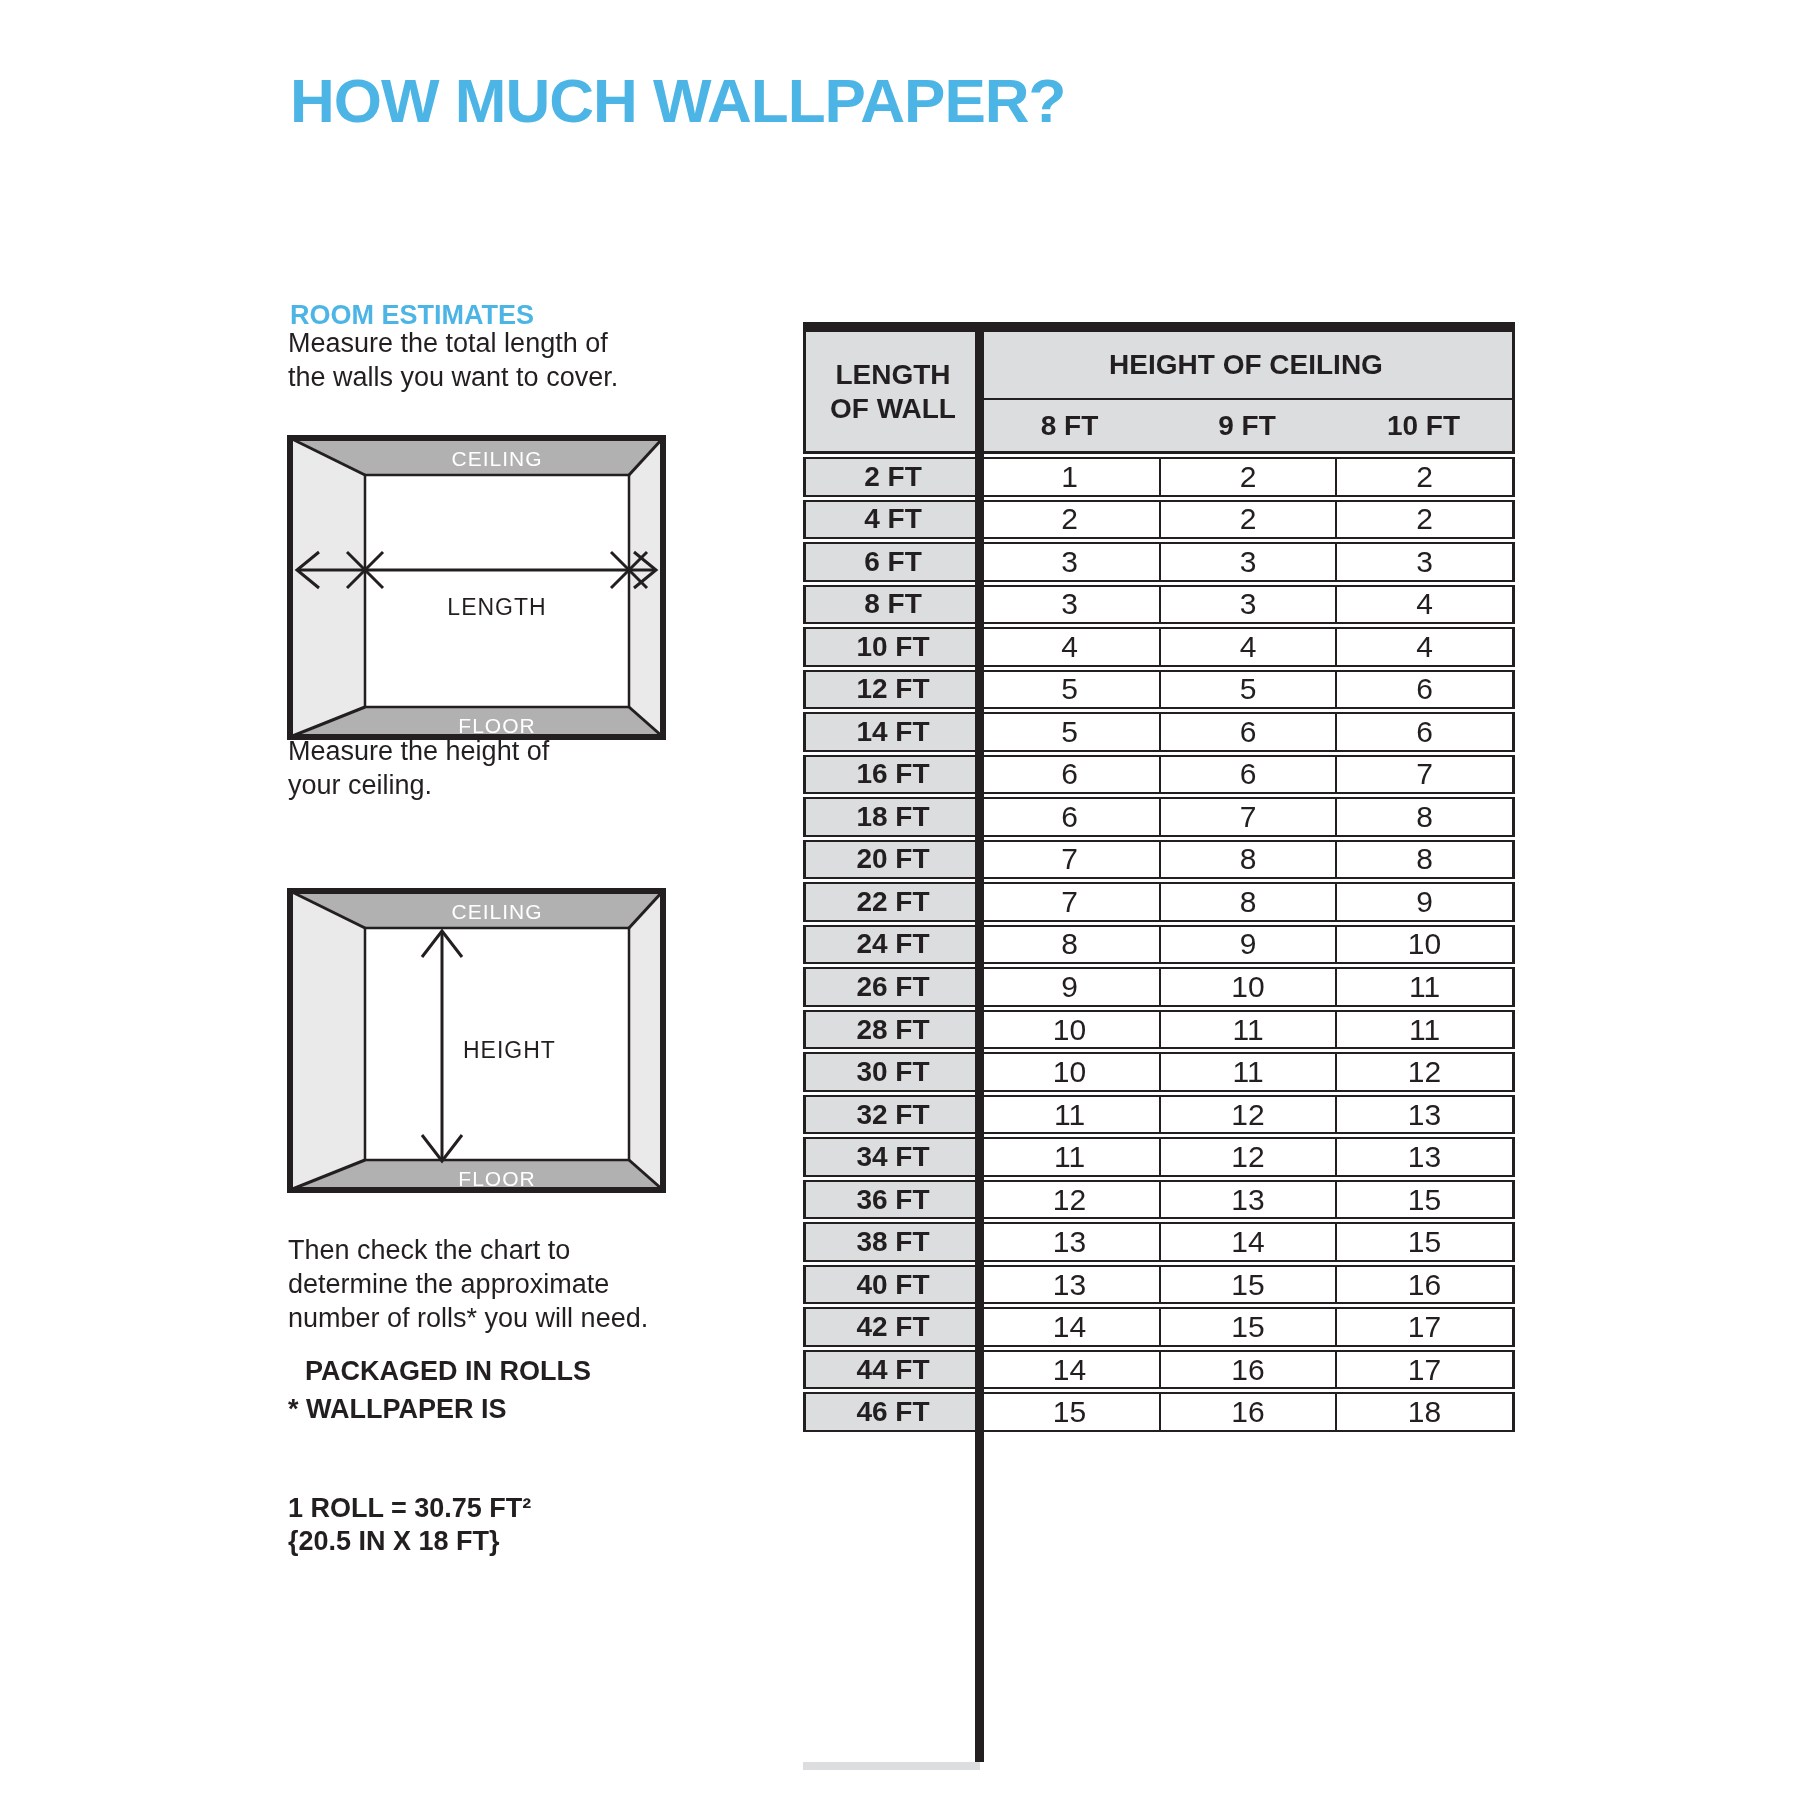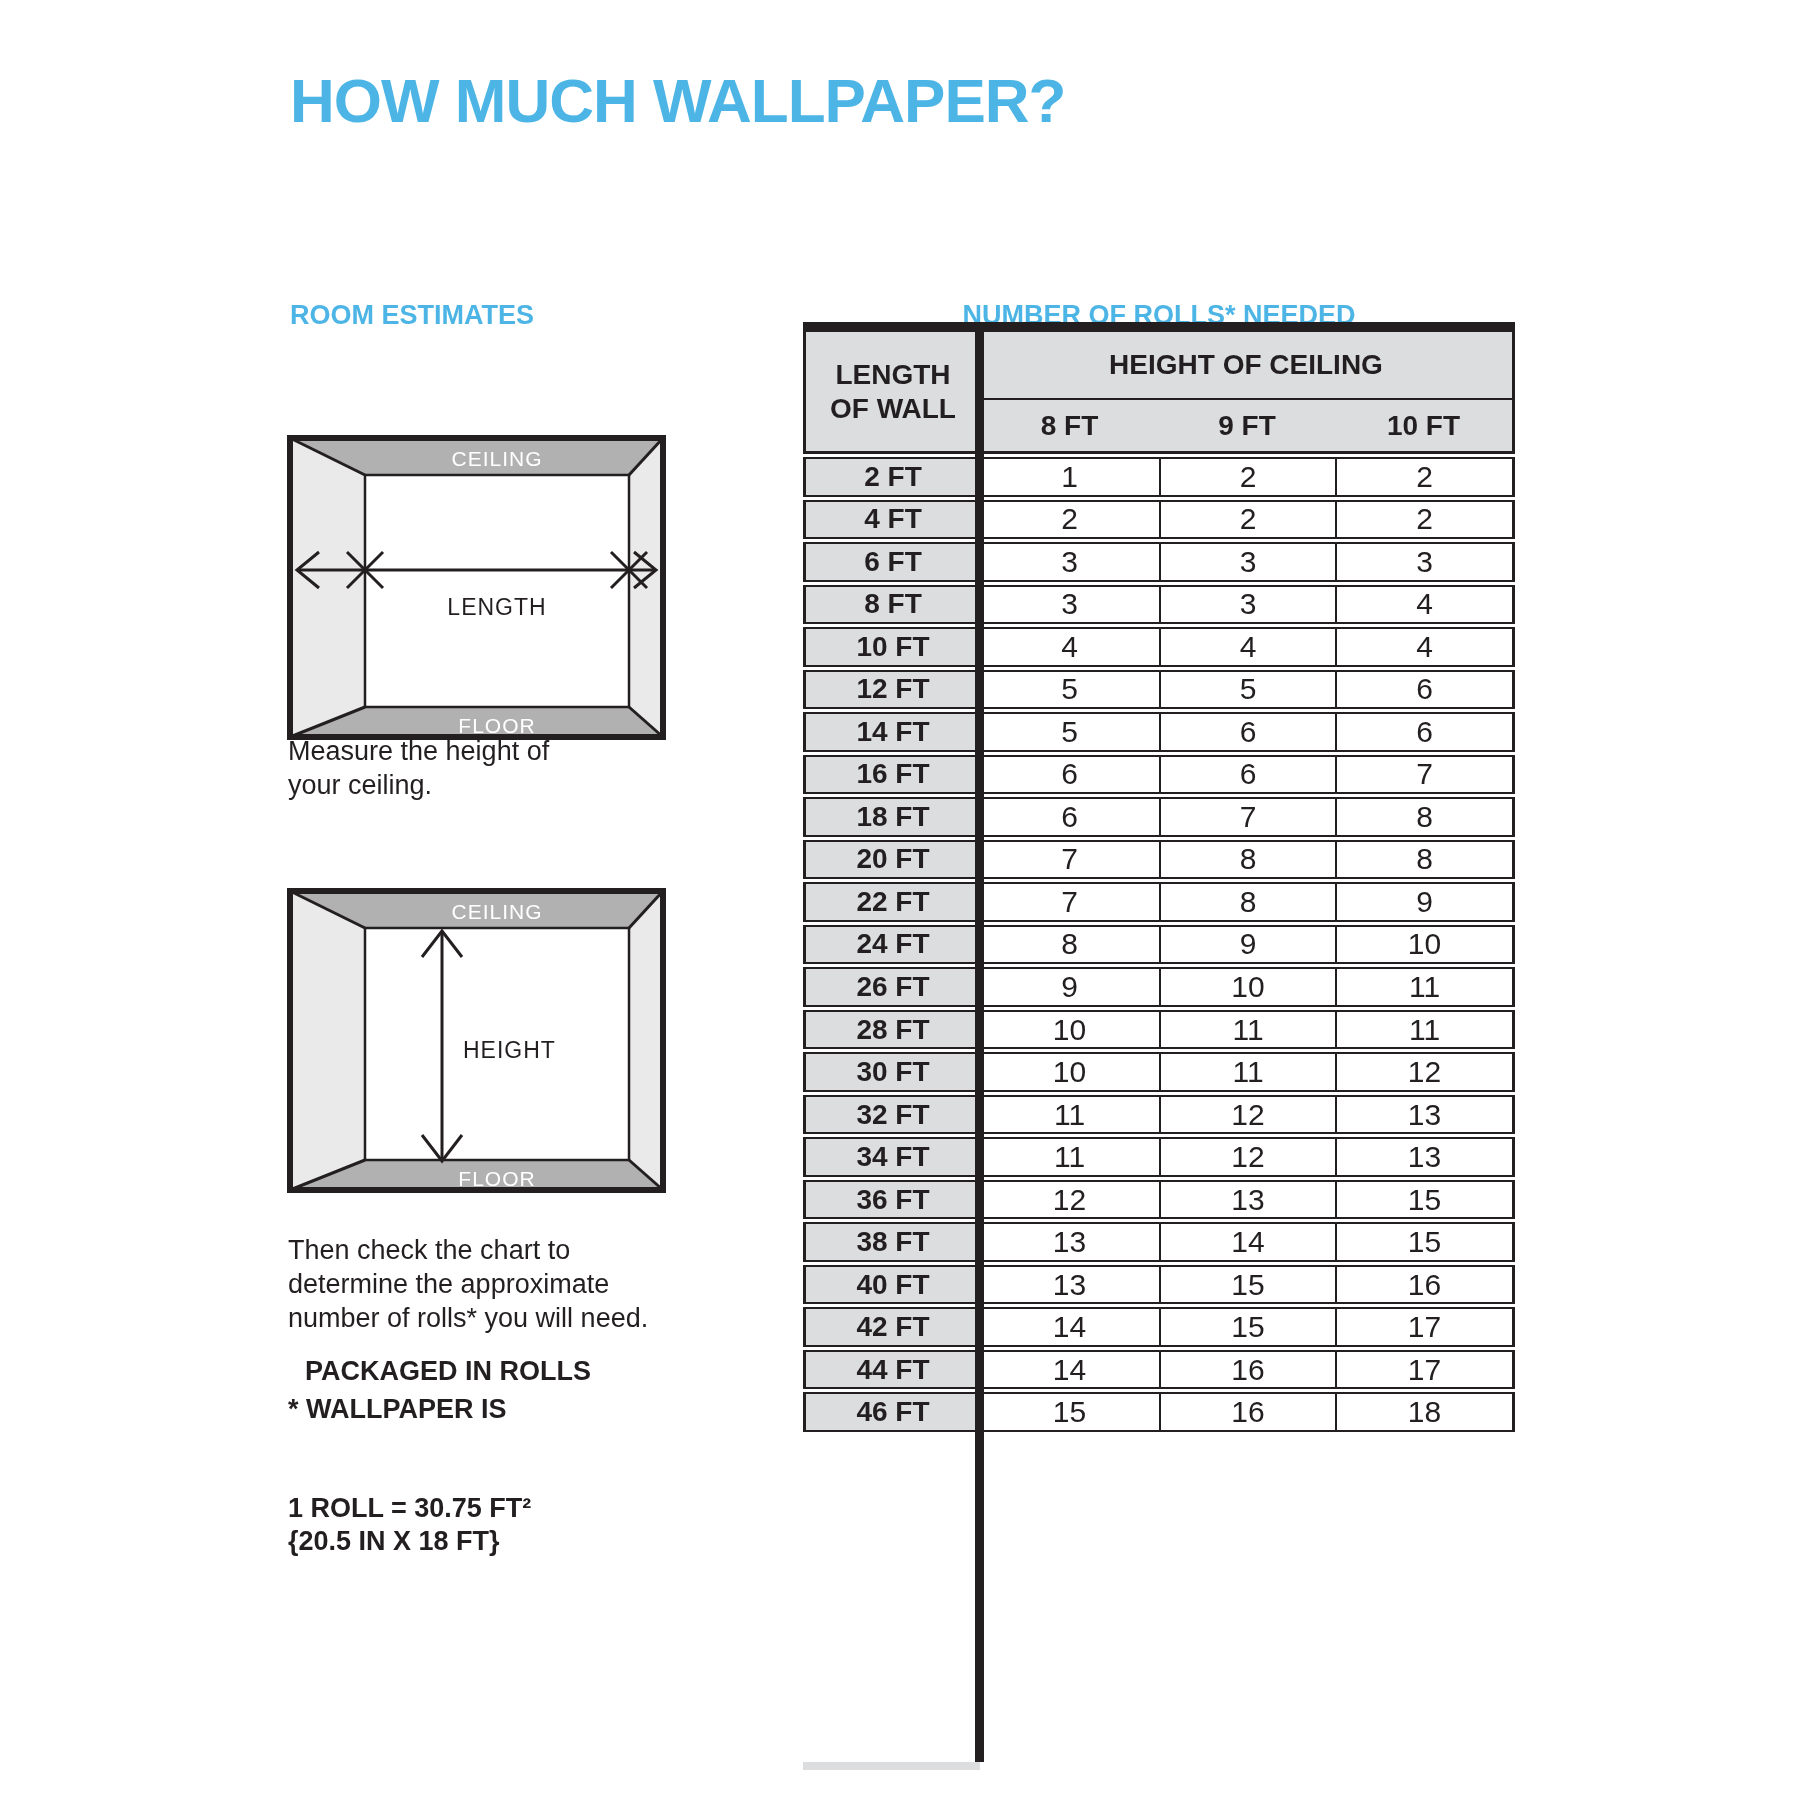--- a/index.html
+++ b/index.html
@@ -50,20 +50,22 @@
 </style>
 </head>
 <body>
 
 <div class="page">
 
   <div class="abs title">HOW MUCH WALLPAPER?</div>
 
   <div class="abs sec-head sec-left">ROOM ESTIMATES</div>
 
+  <div class="abs body-text pre step1">Measure the total length of
+the walls you want to cover.</div>
 
   <svg class="abs diag1" width="379" height="305" viewBox="0 0 379 305">
     <rect x="0" y="0" width="379" height="305" fill="#ffffff"></rect>
     <polygon points="0,0 379,0 342,40 78,40" fill="#B1B1B1"></polygon>
     <polygon points="0,305 379,305 342,272 78,272" fill="#B1B1B1"></polygon>
     <polygon points="0,0 78,40 78,272 0,305" fill="#EAEAEA"></polygon>
     <polygon points="379,0 342,40 342,272 379,305" fill="#EAEAEA"></polygon>
     <line x1="3" y1="3" x2="78" y2="40" stroke="#231F20" stroke-width="3"></line>
     <line x1="376" y1="3" x2="342" y2="40" stroke="#231F20" stroke-width="3"></line>
     <line x1="3" y1="302" x2="78" y2="272" stroke="#231F20" stroke-width="3"></line>
@@ -108,21 +110,20 @@
   <div class="abs body-text pre step3">Then check the chart to
 determine the approximate
 number of rolls* you will need.</div>
 
   <div class="abs foot foot1">* WALLPAPER IS</div>
   <div class="abs foot foot2">PACKAGED IN ROLLS</div>
 
   <div class="abs pre rollinfo">1 ROLL = 30.75 FT²
 {20.5 IN X 18 FT}</div>
 
-  <div class="abs sec-head sec-right">NUMBER OF ROLLS* NEEDED</div>
 
   <div class="table-wrap">
     <div class="top-bar"></div>
     <div class="thead">
       <div class="corner">
         <div>LENGTH</div>
         <div>OF WALL</div>
       </div>
       <div class="head-right">
         <div class="group-head">HEIGHT OF CEILING</div>

